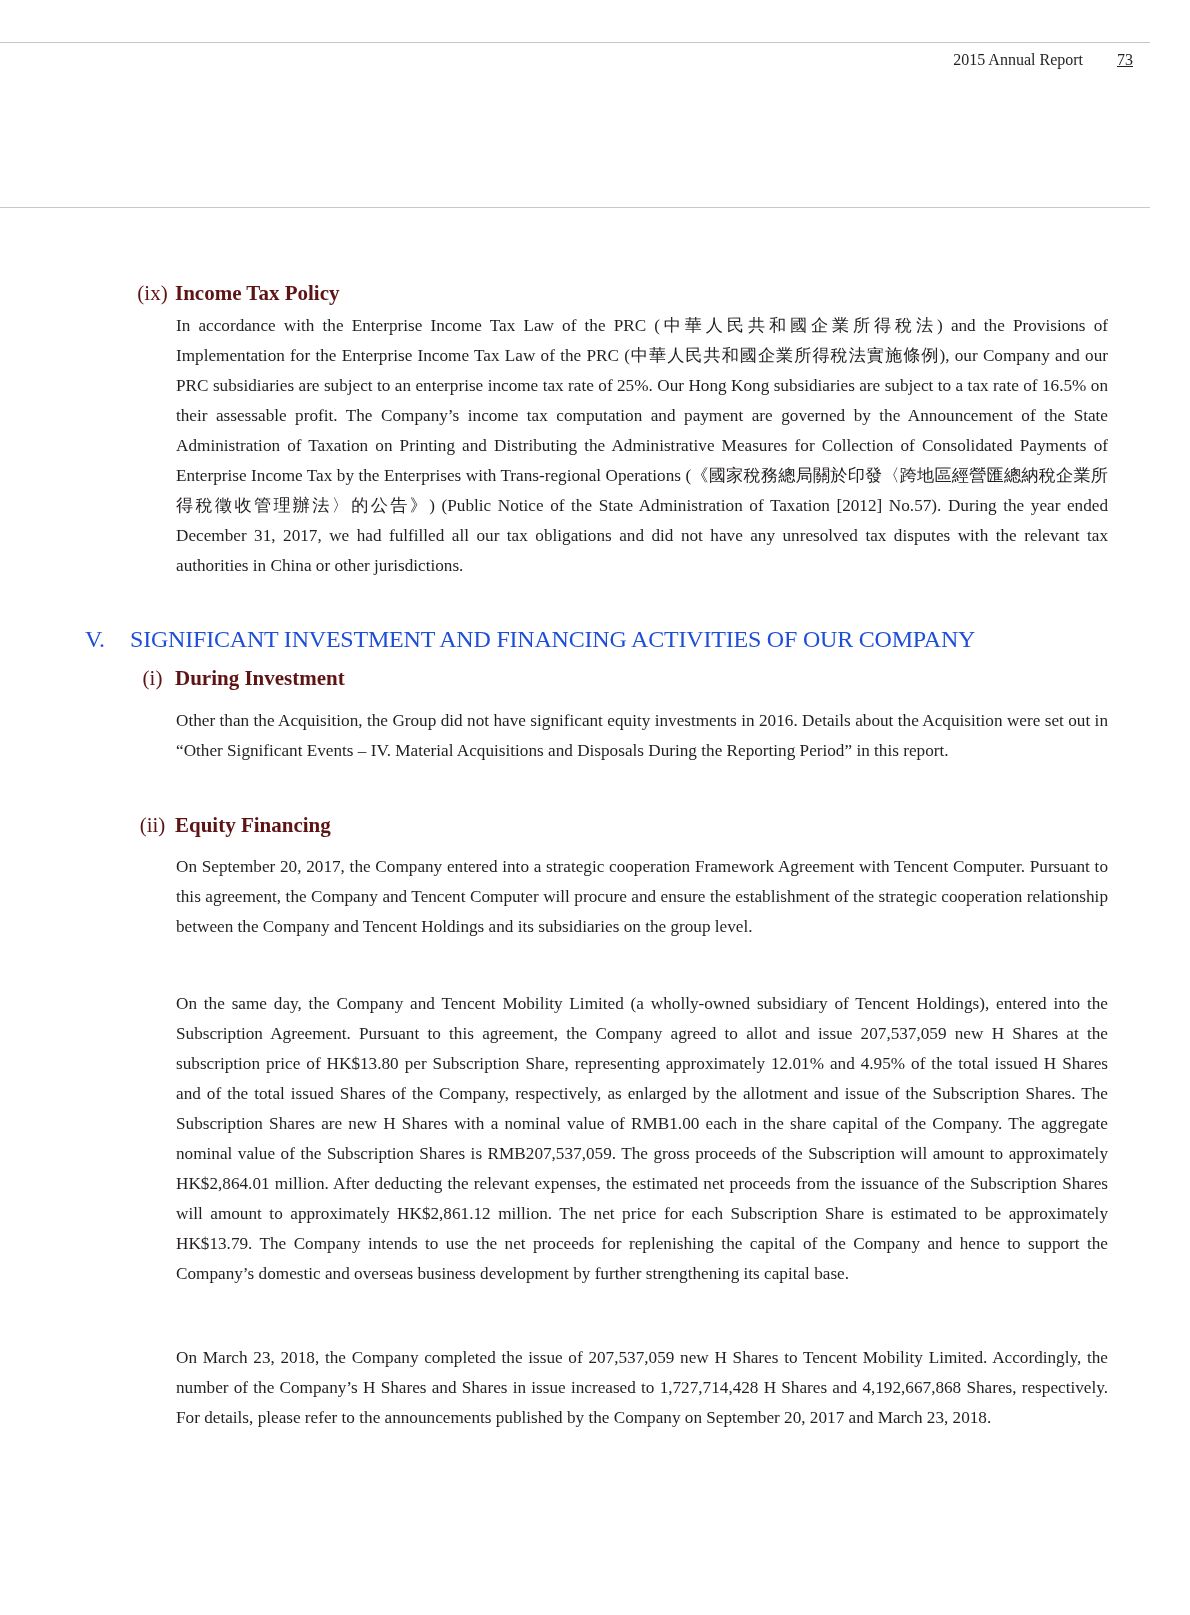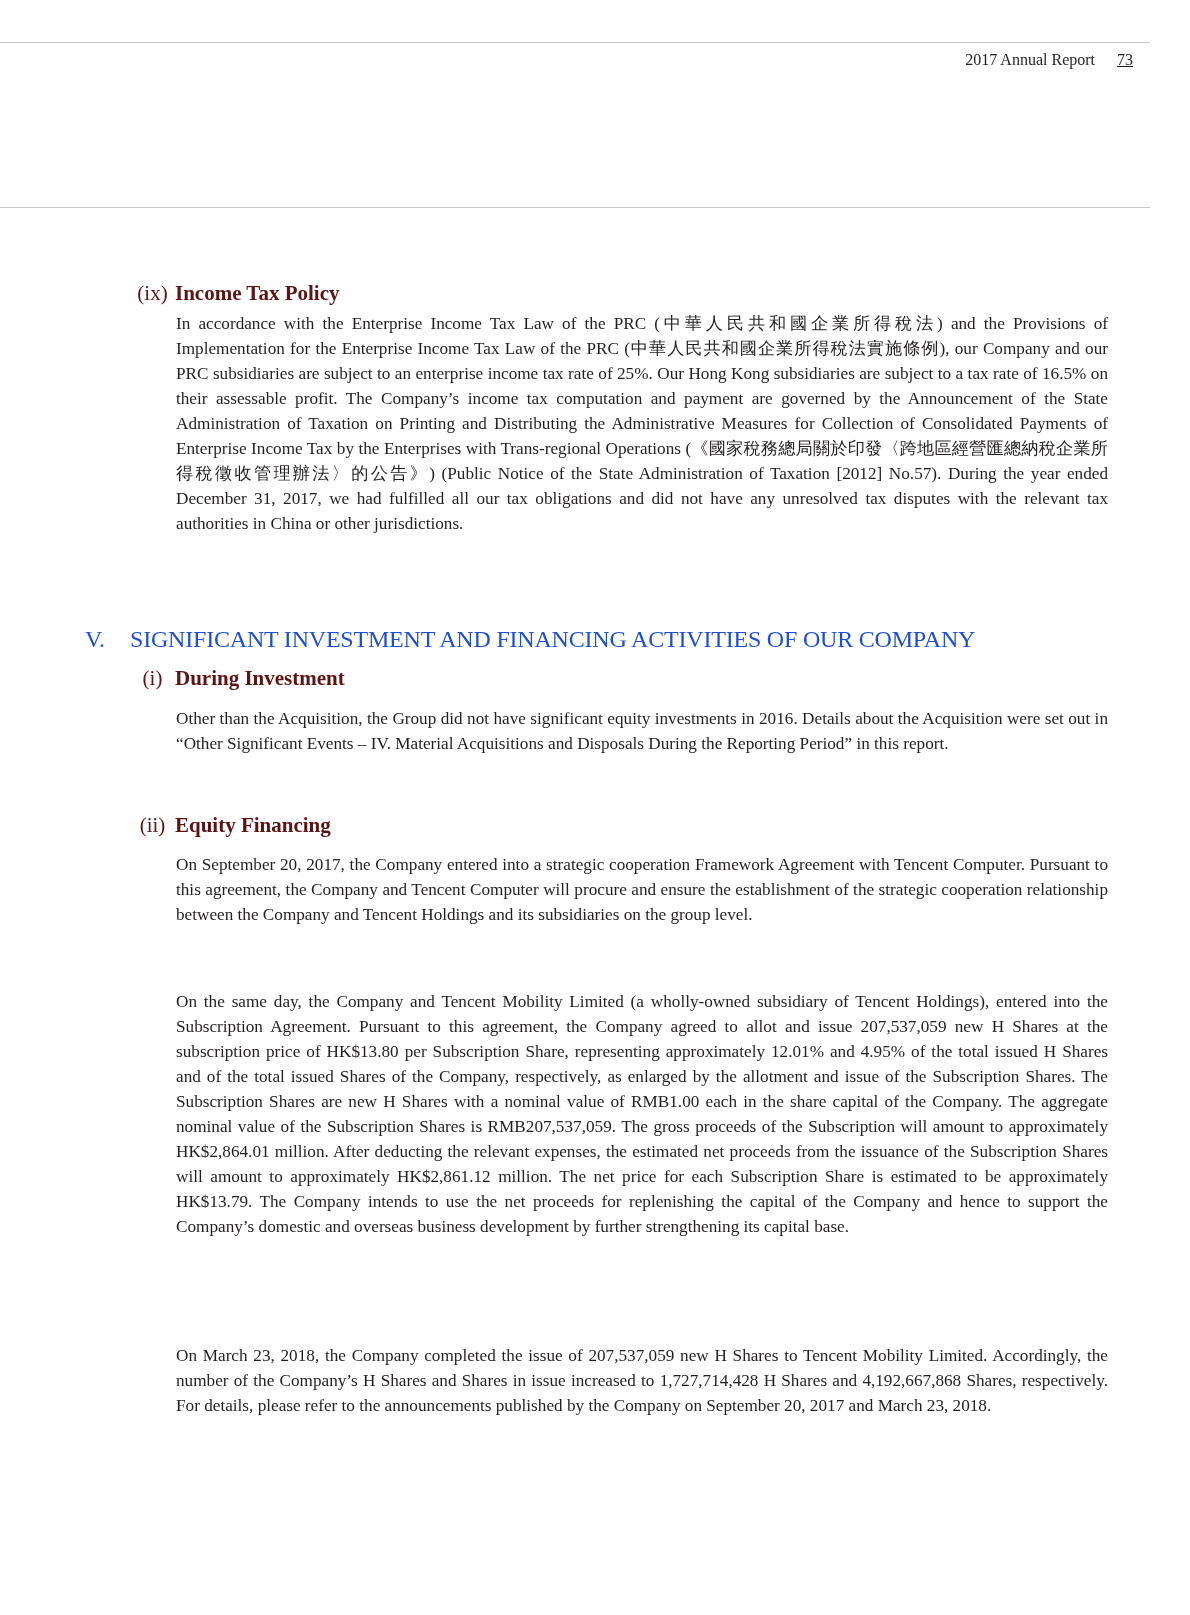--- a/index.html
+++ b/index.html
@@ -1,37 +1,37 @@
 <!DOCTYPE html>
 <html><head>
 <meta charset="utf-8">
 <style>
   html, body { margin: 0; padding: 0; background: #ffffff; }
   body { width: 1190px; height: 1615px; position: relative; overflow: hidden;
          font-family: "Liberation Serif", "DejaVu Serif", serif; color: #231f20; }
   .rule { position: absolute; left: 0; width: 1150px; height: 1px; background: #c8c8c8; }
   .running-head { position: absolute; top: 51px; right: 57px; font-size: 16px; color: #231f20;
                   white-space: nowrap; }
-  .running-head .page-num { margin-left: 22px; text-decoration: underline; }
+  .running-head .page-num { margin-left: 34px; text-decoration: underline; }
   .section-heading { position: absolute; left: 85px; top: 626px; font-size: 24px; color: #1d4ed8;
                      white-space: nowrap; letter-spacing: -0.2px; }
   .section-heading .num { display: inline-block; width: 45px; }
   .subheading { position: absolute; left: 130px; font-size: 21px; color: #5e1414; white-space: nowrap; }
   .subheading .num { display: inline-block; width: 45px; color: #5e1414; text-align: center; }
   .subheading .title { font-weight: bold; }
-  .para { position: absolute; left: 176px; width: 932px; font-size: 17.2px; line-height: 25px;
+  .para { position: absolute; left: 176px; width: 932px; font-size: 17.2px; line-height: 30px;
           text-align: justify; color: #231f20; margin: 0; }
 </style>
 </head>
 <body>
 
 <div class="rule" style="top:42px;"></div>
 
 <div class="running-head">
-  <span>2017 Annual Report</span><span class="page-num">73</span>
+  <span>2015 Annual Report</span><span class="page-num">73</span>
 </div>
 
 <div class="rule" style="top:207px;"></div>
 
 <div class="subheading" style="top:281px;">
   <span class="num">(ix)</span><span class="title">Income Tax Policy</span>
 </div>
 <p class="para" style="top:311px;">In accordance with the Enterprise Income Tax Law of the PRC (中華人民共和國企業所得稅法) and the Provisions of Implementation for the Enterprise Income Tax Law of the PRC (中華人民共和國企業所得稅法實施條例), our Company and our PRC subsidiaries are subject to an enterprise income tax rate of 25%. Our Hong Kong subsidiaries are subject to a tax rate of 16.5% on their assessable profit. The Company’s income tax computation and payment are governed by the Announcement of the State Administration of Taxation on Printing and Distributing the Administrative Measures for Collection of Consolidated Payments of Enterprise Income Tax by the Enterprises with Trans-regional Operations (《國家稅務總局關於印發〈跨地區經營匯總納稅企業所得稅徵收管理辦法〉的公告》) (Public Notice of the State Administration of Taxation [2012] No.57). During the year ended December 31, 2017, we had fulfilled all our tax obligations and did not have any unresolved tax disputes with the relevant tax authorities in China or other jurisdictions.</p>
 
 <div class="section-heading">

